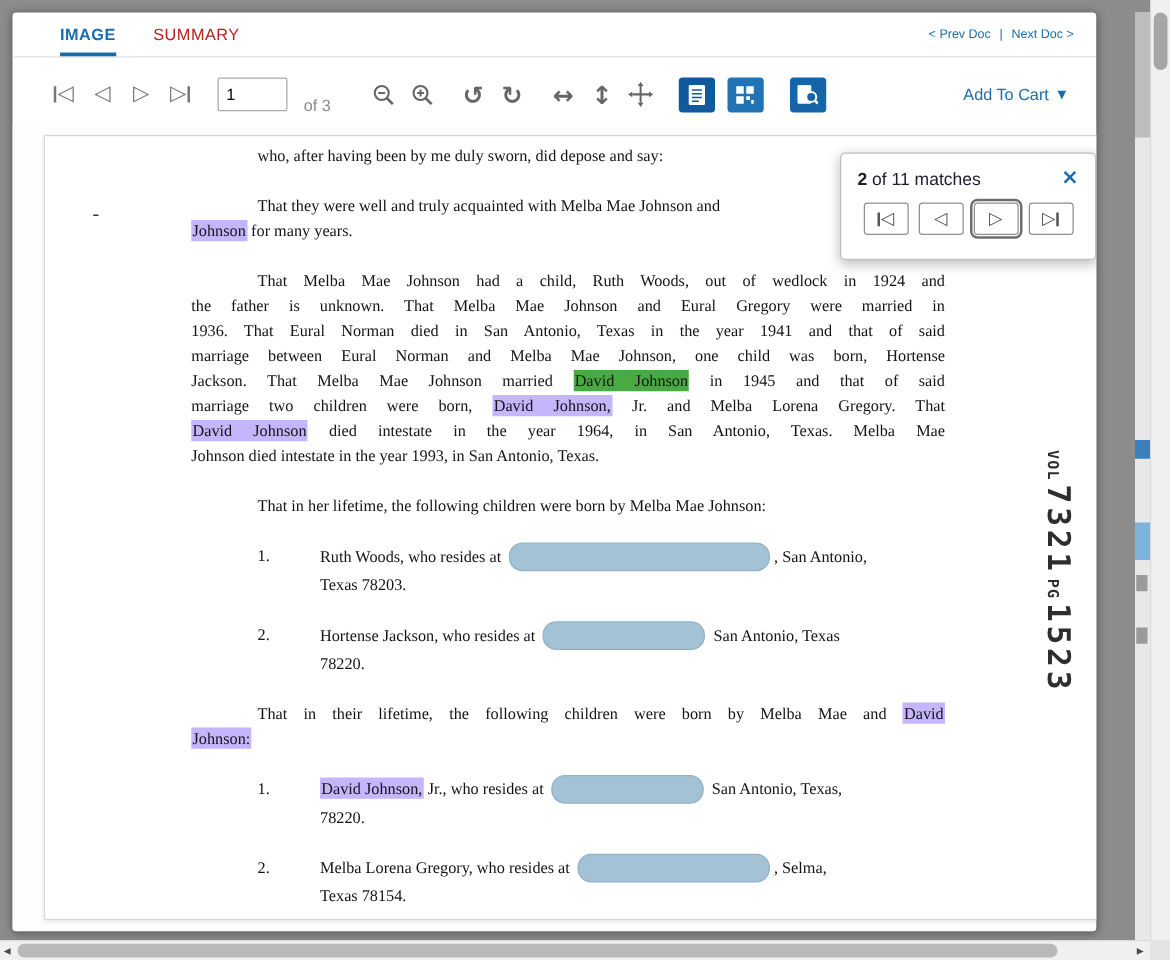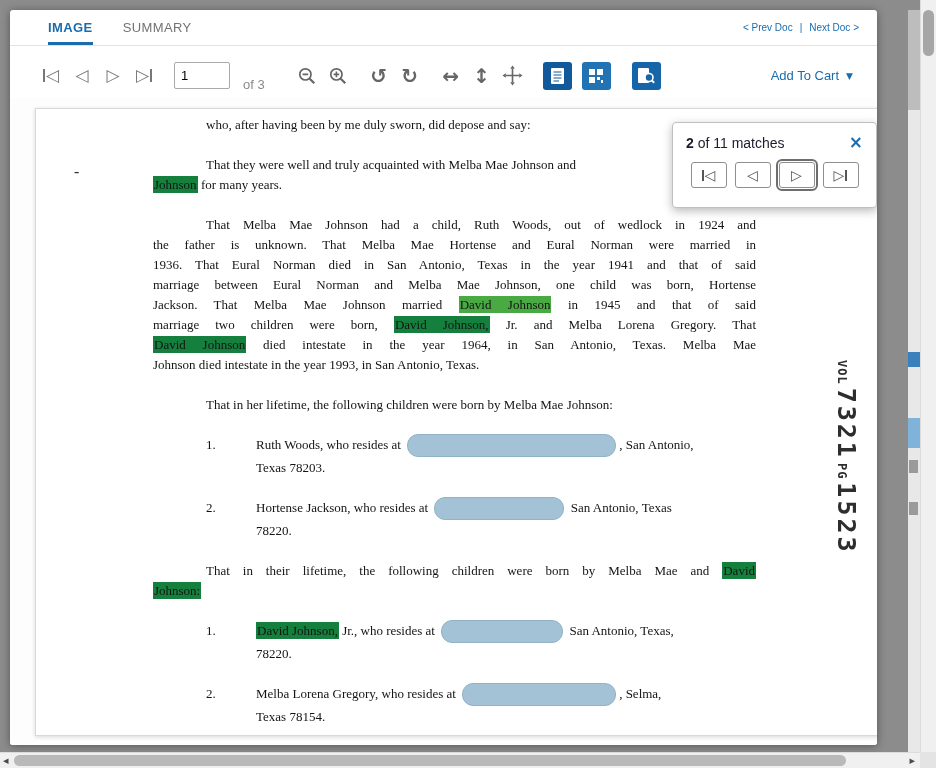--- a/index.html
+++ b/index.html
@@ -10,21 +10,21 @@
   
   .modal{position:absolute;left:10px;top:10px;width:867px;height:735px;background:#fff;
          border-radius:3px;box-shadow:0 1px 8px rgba(0,0,0,.4);overflow:hidden}
 
   
   .tabbar{height:36px;border-bottom:1px solid #e2e2e2;display:flex;align-items:stretch;
           padding:0 18px 0 38px;box-sizing:border-box}
   .tab{font-size:13px;letter-spacing:.4px;margin-right:30px;display:flex;align-items:center;
        border-bottom:3px solid transparent;padding-top:3px}
   .tab.active{color:#1a6cad;border-bottom-color:#1a6cad;font-weight:bold}
-  .tab.inactive{color:#737373}
+  .tab.inactive{color:#b91c1c}
   .doc-nav{margin-left:auto;display:flex;align-items:center;gap:7px;font-size:10px;color:#1a6cad}
   .doc-nav .sep{color:#1a6cad}
 
   
   .toolbar{display:flex;align-items:center;padding:13px 24px 9px 30px;gap:9px}
   .tbtn{width:22px;height:24px;display:flex;align-items:center;justify-content:center;
         color:#777;background:none;border:none;padding:0}
   .glyph{font-family:"DejaVu Sans",sans-serif;font-size:17px;color:#777;line-height:1}
   .big-glyph{font-family:"DejaVu Sans",sans-serif;font-size:20px;font-weight:bold;color:#666;line-height:1}
   .vbar{display:inline-block;width:2px;height:13px;background:#777;vertical-align:middle}
@@ -46,21 +46,21 @@
         border:1px solid #d9d9d9;box-shadow:0 1px 4px rgba(0,0,0,.15);box-sizing:content-box;
         font-family:"Liberation Serif",serif;color:#141414}
   .doc-text{padding:6px 130px 0 117px}
   .doc-block{margin-bottom:20px}
   .doc-line{line-height:20px;font-size:13px;white-space:nowrap}
   .doc-line.just{white-space:normal;text-align:justify;text-align-last:justify}
   .ind{display:inline-block;width:53px}
   .numline{padding-left:103px}
   .num{display:inline-block;width:50px;margin-left:-50px}
   .cont{padding-left:103px}
-  .hl-y{background:#15803d;padding:1px 1px}
+  .hl-y{background:#c4b5fd;padding:1px 1px}
   .hl-g{background:#49a942;padding:1px 1px}
   .redact{display:inline-block;height:21px;background:#a3c2d6;border:1px solid #92b2c7;
           border-radius:11px;vertical-align:middle;margin:0 3px;transform:translateY(-1px)}
   .margin-mark{position:absolute;left:38px;top:54px;font-size:16px;color:#333}
   .stamp{position:absolute;left:825px;top:248px;transform:rotate(90deg);transform-origin:0 0;
          white-space:nowrap;font-family:"DejaVu Sans Mono",monospace;font-weight:bold;
          color:#2e2e2e;letter-spacing:3px}
   .stamp .sm{font-size:12px;letter-spacing:1px;margin:0 3px}
   .stamp .lg{font-size:25px}
 
@@ -219,21 +219,21 @@
       <div class="doc-text" data-interactable="false">
           <div class="doc-block" data-interactable="false">
             <div class="doc-line" data-interactable="false"><span class="ind"></span>who, after having been by me duly sworn, did depose and say:</div>
           </div>
           <div class="doc-block" data-interactable="false">
             <div class="doc-line" data-interactable="false"><span class="ind"></span>That they were well and truly acquainted with Melba Mae Johnson and</div>
             <div class="doc-line" data-interactable="false"><span class="hl-y" data-interactable="false">Johnson</span> for many years.</div>
           </div>
           <div class="doc-block" data-interactable="false">
             <div class="doc-line just" data-interactable="false"><span class="ind"></span>That Melba Mae Johnson had a child, Ruth Woods, out of wedlock in 1924 and</div>
-            <div class="doc-line just" data-interactable="false">the father is unknown.  That Melba Mae Hortense and Eural Norman were married in</div>
+            <div class="doc-line just" data-interactable="false">the father is unknown.  That Melba Mae Johnson and Eural Gregory were married in</div>
             <div class="doc-line just" data-interactable="false">1936.  That Eural Norman died in San Antonio, Texas in the year 1941 and that of said</div>
             <div class="doc-line just" data-interactable="false">marriage between Eural Norman and Melba Mae Johnson, one child was born, Hortense</div>
             <div class="doc-line just" data-interactable="false">Jackson.  That Melba Mae Johnson married <span class="hl-g" data-interactable="false">David Johnson</span> in 1945 and that of said</div>
             <div class="doc-line just" data-interactable="false">marriage two children were born, <span class="hl-y" data-interactable="false">David Johnson,</span> Jr. and Melba Lorena Gregory.  That</div>
             <div class="doc-line just" data-interactable="false"><span class="hl-y" data-interactable="false">David Johnson</span> died intestate in the year 1964, in San Antonio, Texas. Melba Mae</div>
             <div class="doc-line" data-interactable="false">Johnson died intestate in the year 1993, in San Antonio, Texas.</div>
           </div>
           <div class="doc-block" data-interactable="false">
             <div class="doc-line" data-interactable="false"><span class="ind"></span>That in her lifetime, the following children were born by Melba Mae Johnson:</div>
           </div>

